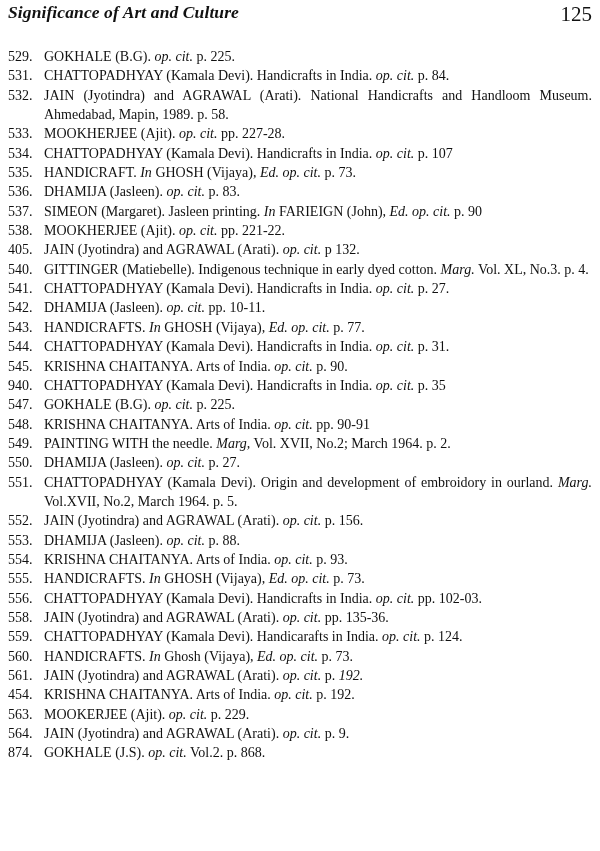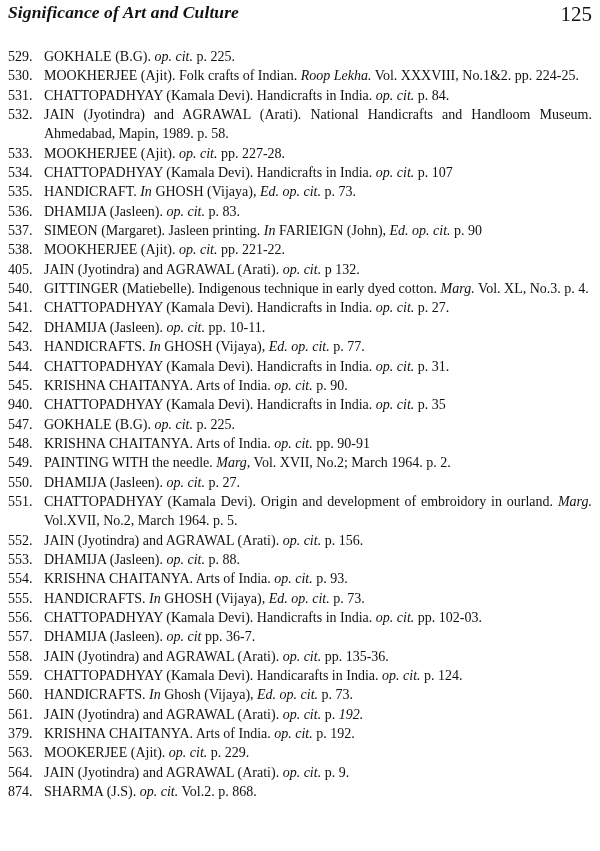--- a/index.html
+++ b/index.html
@@ -16,21 +16,20 @@
 </head>
 <body>
 
 <div class="header">
   <span class="running-title">Significance of Art and Culture</span>
   <span class="page-number">125</span>
 </div>
 
 <ol class="notes" id="notes">
     <li class="note"><span class="note-num">529.</span><span class="note-text"><span>GOKHALE (B.G). </span><i>op. cit.</i><span> p. 225.</span></span></li>
-    <li class="note"><span class="note-num">530.</span><span class="note-text"><span>MOOKHERJEE (Ajit). Folk crafts of Indian. </span><i>Roop Lekha.</i><span> Vol. XXXVIII, No.1&amp;2. pp. 224-25.</span></span></li>
     <li class="note"><span class="note-num">531.</span><span class="note-text"><span>CHATTOPADHYAY (Kamala Devi). Handicrafts in India. </span><i>op. cit.</i><span> p. 84.</span></span></li>
     <li class="note"><span class="note-num">532.</span><span class="note-text"><span>JAIN (Jyotindra) and AGRAWAL (Arati). National Handicrafts and Handloom Museum. Ahmedabad, Mapin, 1989. p. 58.</span></span></li>
     <li class="note"><span class="note-num">533.</span><span class="note-text"><span>MOOKHERJEE (Ajit). </span><i>op. cit.</i><span> pp. 227-28.</span></span></li>
     <li class="note"><span class="note-num">534.</span><span class="note-text"><span>CHATTOPADHYAY (Kamala Devi). Handicrafts in India. </span><i>op. cit.</i><span> p. 107</span></span></li>
     <li class="note"><span class="note-num">535.</span><span class="note-text"><span>HANDICRAFT. </span><i>In</i><span> GHOSH (Vijaya), </span><i>Ed. op. cit.</i><span> p. 73.</span></span></li>
     <li class="note"><span class="note-num">536.</span><span class="note-text"><span>DHAMIJA (Jasleen). </span><i>op. cit.</i><span> p. 83.</span></span></li>
     <li class="note"><span class="note-num">537.</span><span class="note-text"><span>SIMEON (Margaret). Jasleen printing. </span><i>In</i><span> FARIEIGN (John), </span><i>Ed. op. cit.</i><span> p. 90</span></span></li>
     <li class="note"><span class="note-num">538.</span><span class="note-text"><span>MOOKHERJEE (Ajit). </span><i>op. cit.</i><span> pp. 221-22.</span></span></li>
     <li class="note"><span class="note-num">405.</span><span class="note-text"><span>JAIN (Jyotindra) and AGRAWAL (Arati). </span><i>op. cit.</i><span> p 132.</span></span></li>
     <li class="note"><span class="note-num">540.</span><span class="note-text"><span>GITTINGER (Matiebelle). Indigenous technique in early dyed cotton. </span><i>Marg.</i><span> Vol. XL, No.3. p. 4.</span></span></li>
@@ -43,22 +42,21 @@
     <li class="note"><span class="note-num">547.</span><span class="note-text"><span>GOKHALE (B.G). </span><i>op. cit.</i><span> p. 225.</span></span></li>
     <li class="note"><span class="note-num">548.</span><span class="note-text"><span>KRISHNA CHAITANYA. Arts of India. </span><i>op. cit.</i><span> pp. 90-91</span></span></li>
     <li class="note"><span class="note-num">549.</span><span class="note-text"><span>PAINTING WITH the needle. </span><i>Marg,</i><span> Vol. XVII, No.2; March 1964. p. 2.</span></span></li>
     <li class="note"><span class="note-num">550.</span><span class="note-text"><span>DHAMIJA (Jasleen). </span><i>op. cit.</i><span> p. 27.</span></span></li>
     <li class="note"><span class="note-num">551.</span><span class="note-text"><span>CHATTOPADHYAY (Kamala Devi). Origin and development of embroidory in ourland. </span><i>Marg.</i><span> Vol.XVII, No.2, March 1964. p. 5.</span></span></li>
     <li class="note"><span class="note-num">552.</span><span class="note-text"><span>JAIN (Jyotindra) and AGRAWAL (Arati). </span><i>op. cit.</i><span> p. 156.</span></span></li>
     <li class="note"><span class="note-num">553.</span><span class="note-text"><span>DHAMIJA (Jasleen). </span><i>op. cit.</i><span> p. 88.</span></span></li>
     <li class="note"><span class="note-num">554.</span><span class="note-text"><span>KRISHNA CHAITANYA. Arts of India. </span><i>op. cit.</i><span> p. 93.</span></span></li>
     <li class="note"><span class="note-num">555.</span><span class="note-text"><span>HANDICRAFTS. </span><i>In</i><span> GHOSH (Vijaya), </span><i>Ed. op. cit.</i><span> p. 73.</span></span></li>
     <li class="note"><span class="note-num">556.</span><span class="note-text"><span>CHATTOPADHYAY (Kamala Devi). Handicrafts in India. </span><i>op. cit.</i><span> pp. 102-03.</span></span></li>
-    <li class="note"><span class="note-num">557.</span><span class="note-text"><span>DHAMIJA (Jasleen). </span><i>op. cit</i><span> pp. 36-7.</span></span></li>
     <li class="note"><span class="note-num">558.</span><span class="note-text"><span>JAIN (Jyotindra) and AGRAWAL (Arati). </span><i>op. cit.</i><span> pp. 135-36.</span></span></li>
     <li class="note"><span class="note-num">559.</span><span class="note-text"><span>CHATTOPADHYAY (Kamala Devi). Handicarafts in India. </span><i>op. cit.</i><span> p. 124.</span></span></li>
     <li class="note"><span class="note-num">560.</span><span class="note-text"><span>HANDICRAFTS. </span><i>In</i><span> Ghosh (Vijaya), </span><i>Ed. op. cit.</i><span> p. 73.</span></span></li>
     <li class="note"><span class="note-num">561.</span><span class="note-text"><span>JAIN (Jyotindra) and AGRAWAL (Arati). </span><i>op. cit.</i><span> p. </span><i>192.</i></span></li>
-    <li class="note"><span class="note-num">379.</span><span class="note-text"><span>KRISHNA CHAITANYA. Arts of India. </span><i>op. cit.</i><span> p. 192.</span></span></li>
+    <li class="note"><span class="note-num">454.</span><span class="note-text"><span>KRISHNA CHAITANYA. Arts of India. </span><i>op. cit.</i><span> p. 192.</span></span></li>
     <li class="note"><span class="note-num">563.</span><span class="note-text"><span>MOOKERJEE (Ajit). </span><i>op. cit.</i><span> p. 229.</span></span></li>
     <li class="note"><span class="note-num">564.</span><span class="note-text"><span>JAIN (Jyotindra) and AGRAWAL (Arati). </span><i>op. cit.</i><span> p. 9.</span></span></li>
-    <li class="note"><span class="note-num">874.</span><span class="note-text"><span>SHARMA (J.S). </span><i>op. cit.</i><span> Vol.2. p. 868.</span></span></li>
+    <li class="note"><span class="note-num">874.</span><span class="note-text"><span>GOKHALE (J.S). </span><i>op. cit.</i><span> Vol.2. p. 868.</span></span></li>
   </ol>
 
 </body></html>

